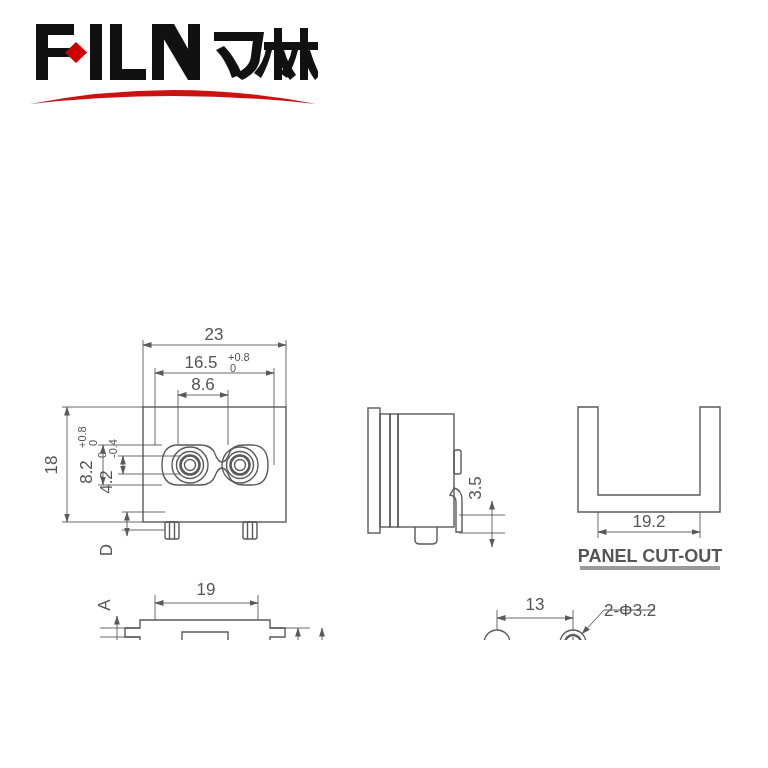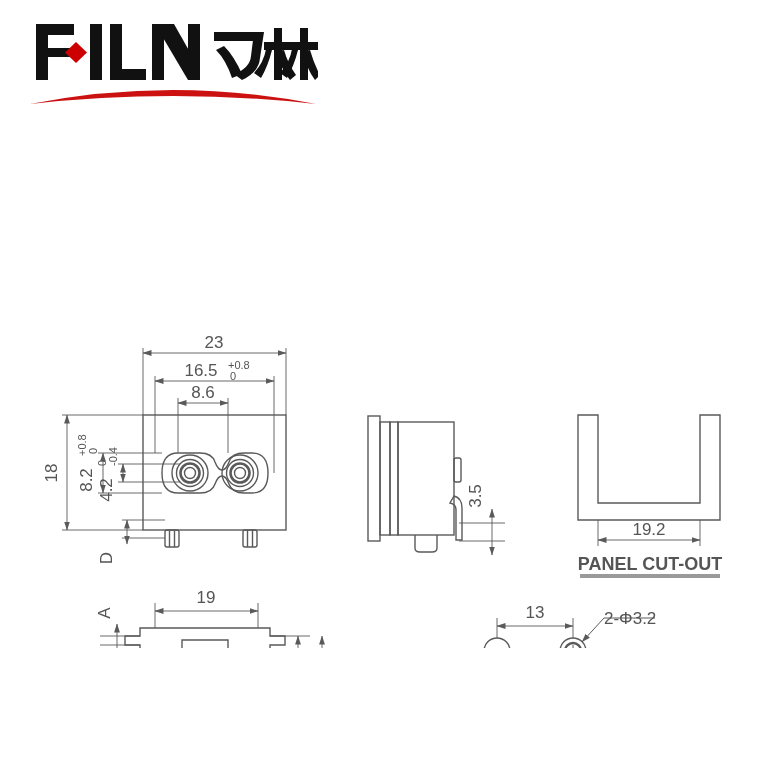--- a/index.html
+++ b/index.html
@@ -25,21 +25,21 @@
     position: absolute;
     left: 28px;
     top: 18px;
     width: 290px;
     height: 92px;
   }
   .logo-svg { display: block; }
   .drawing {
     position: absolute;
     left: 0;
-    top: 148px;
+    top: 140px;
     width: 768px;
     height: 500px;
   }
   .drawing svg { display: block; }
 </style>
 </head>
 <body>
 
 <div id="page">
 

